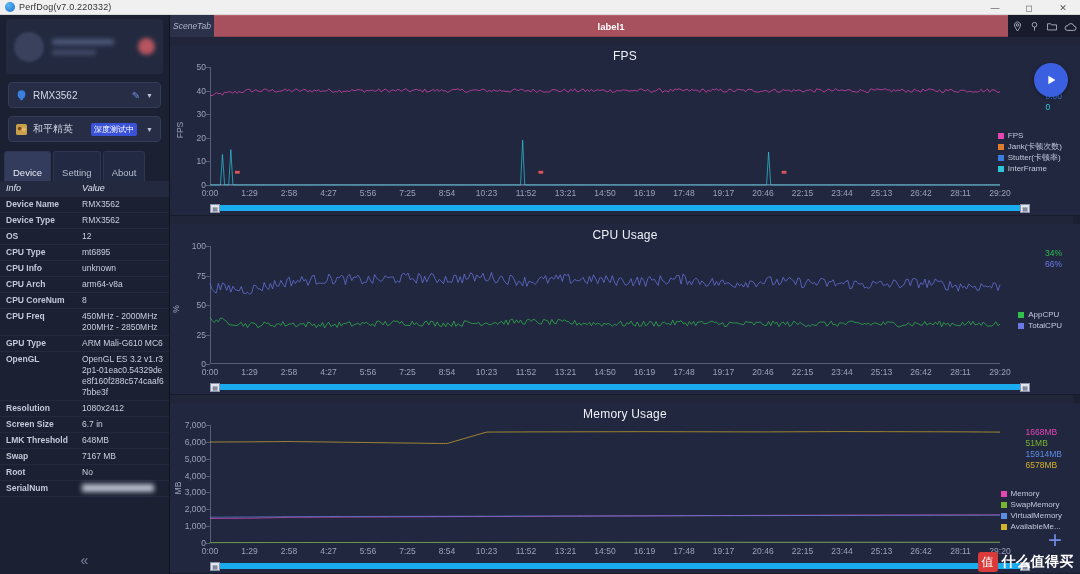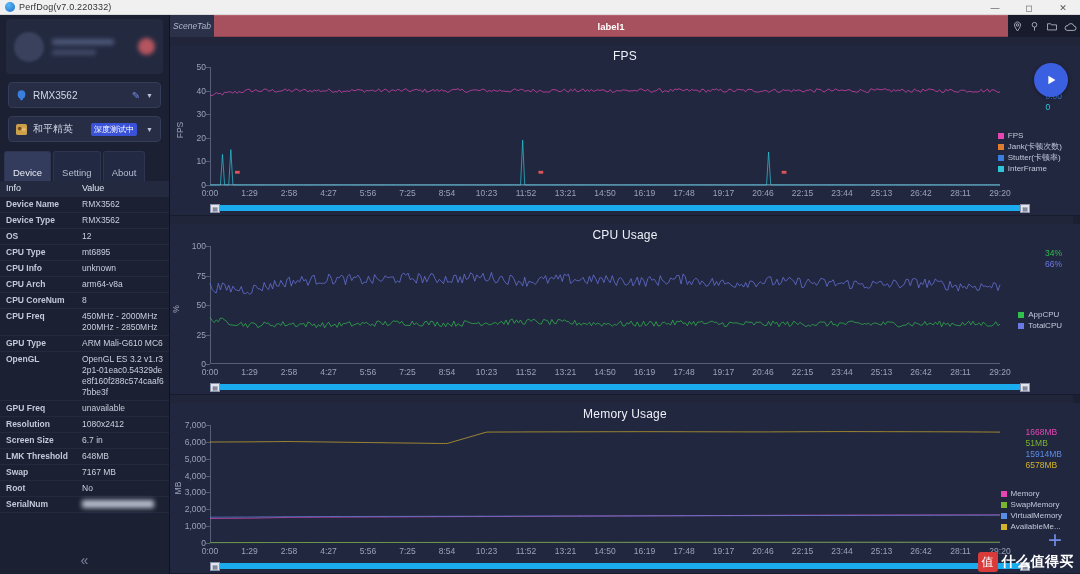--- a/index.html
+++ b/index.html
@@ -61,21 +61,21 @@
   .tabs { display: flex; margin: 5px 0 0 4px; gap: 2px; }
   .tab {
     font-size: 9.5px; color: #b6bdd0; padding: 15px 8px 3px 8px;
     background: #222942; border: 1px solid #2d3550; border-bottom: none;
     border-radius: 3px 3px 0 0;
   }
   .tab.active { background: #2d3category; }
   .tab.active { background: #333c5c; color: #e6eaf5; }
   .infotable { flex: 1; overflow: hidden; font-size: 9px; }
   .inforow { display: flex; border-bottom: 1px solid #232a40; min-height: 15px; }
-  .inforow.head { background: #232a40; }
+  .inforow.head { background: #232a40; font-style: italic; }
   .inforow .k {
     width: 80px; flex: none; color: #c2c9da; padding: 2px 0 2px 6px; font-weight: bold;
     font-size: 8.5px; line-height: 11px;
   }
   .inforow .v { color: #c9d0e0; padding: 2px 4px 2px 2px; font-size: 8.5px; line-height: 11px;
                 word-break: break-all; }
   .inforow.head .k, .inforow.head .v { font-weight: normal; color: #dfe4f0; font-size: 9px; }
   .inforow .v.blurred {
     background: #b9bfcd; filter: blur(2.6px); width: 72px; height: 8px; border-radius: 1px;
     margin: 3px 0 3px 2px; padding: 0;
@@ -273,24 +273,20 @@
             <div class="k">CPU Freq</div>
             <div class="v">450MHz - 2000MHz<br>200MHz - 2850MHz</div>
           </div>
           <div class="inforow">
             <div class="k">GPU Type</div>
             <div class="v">ARM Mali-G610 MC6</div>
           </div>
           <div class="inforow">
             <div class="k">OpenGL</div>
             <div class="v">OpenGL ES 3.2 v1.r32p1-01eac0.54329dee8f160f288c574caaf67bbe3f</div>
-          </div>
-          <div class="inforow">
-            <div class="k">GPU Freq</div>
-            <div class="v">unavailable</div>
           </div>
           <div class="inforow">
             <div class="k">Resolution</div>
             <div class="v">1080x2412</div>
           </div>
           <div class="inforow">
             <div class="k">Screen Size</div>
             <div class="v">6.7 in</div>
           </div>
           <div class="inforow">

